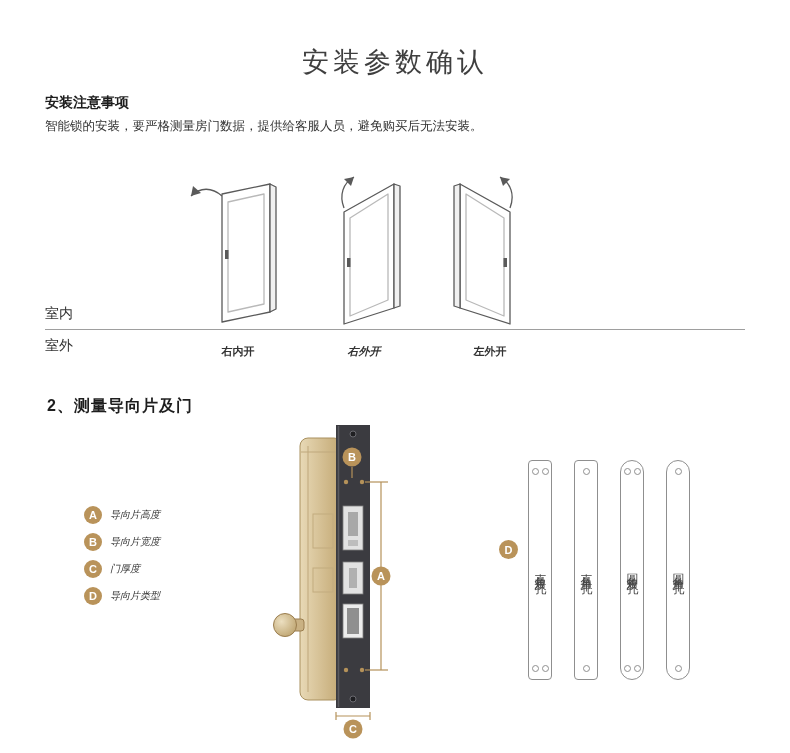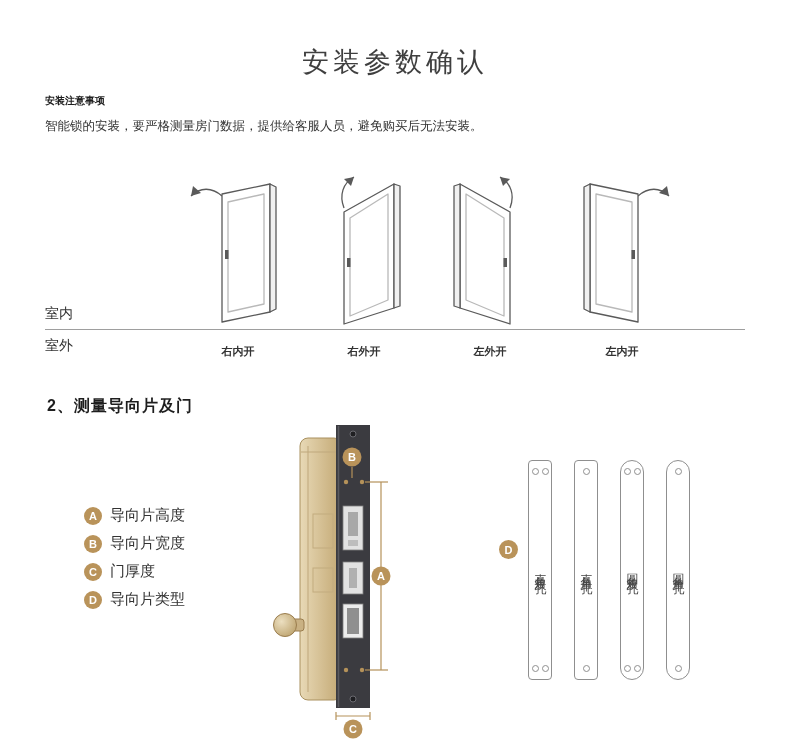--- a/index.html
+++ b/index.html
@@ -1,20 +1,20 @@
 <!DOCTYPE html>
 <html><head>
 <meta charset="utf-8">
 <style>
   html,body{margin:0;padding:0;background:#fff;}
   .page{position:relative;width:790px;height:753px;background:#fff;overflow:hidden;
         font-family:"Liberation Sans","DejaVu Sans",sans-serif;color:#333;}
   .title{position:absolute;top:26px;left:0;width:100%;text-align:center;
          font-size:27px;letter-spacing:4px;color:#3f3f3f;font-weight:400;}
-  .notes-heading{position:absolute;left:45px;top:94px;font-size:10px;font-weight:bold;color:#1e1e1e;}
+  .notes-heading{position:absolute;left:45px;top:94px;font-size:14px;font-weight:bold;color:#1e1e1e;}
   .notes-body{position:absolute;left:45px;top:118px;font-size:12.5px;color:#333;}
   .sec-heading{position:absolute;left:47px;font-size:16px;font-weight:bold;color:#1e1e1e;letter-spacing:1px;}
   .s1-heading{top:146px;}
   .s2-heading{top:396px;text-align:center;}
 
   
   .ground-line{position:absolute;left:45px;width:700px;top:329px;border-top:1px solid #9e9e9e;}
   .side-label{position:absolute;left:45px;font-size:14px;color:#333;}
   .indoor{top:305px;}
   .outdoor{top:337px;}
@@ -23,21 +23,21 @@
   .door-label{display:block;margin-top:12px;font-size:11px;font-weight:bold;color:#333;text-align:center;}
   .mirror{transform:scaleX(-1);}
 
   
   .legend{position:absolute;left:84px;top:506px;}
   .legend-row{display:flex;align-items:center;margin-bottom:9px;}
   .badge{width:18px;height:18px;border-radius:50%;background:#b9935a;color:#fff;
          font-size:11px;font-weight:bold;display:flex;align-items:center;justify-content:center;
          flex:0 0 18px;}
   .legend-row .badge{margin-right:8px;}
-  .legend-label{font-size:15px;color:#333;}
+  .legend-label{font-size:10px;color:#333;font-style:italic;}
   .d-badge{position:absolute;left:499px;top:540px;width:19px;height:19px;}
 
   
   .lock-wrap{position:absolute;left:268px;top:418px;}
 
   
   .plates{position:absolute;left:528px;top:460px;display:flex;gap:22px;}
   .plate{position:relative;width:24px;height:220px;border:1px solid #8f8f8f;background:#fff;box-sizing:border-box;}
   .plate.square{border-radius:4px;}
   .plate.round{border-radius:12px;}
@@ -71,21 +71,21 @@
         <polygon points="13,24 15,14 23,21" fill="#5a5a5a" stroke="none"></polygon>
         <polygon points="44,22 92,12 92,140 44,150" fill="#fff"></polygon>
         <polygon points="92,12 98,15 98,137 92,140" fill="#f0f0f0"></polygon>
         <polygon points="50,30 86,22 86,132 50,140" stroke="#b9b9b9"></polygon>
         <rect x="47" y="78" width="3.5" height="9" fill="#5a5a5a" stroke="none"></rect>
       </g>
     </svg>
     <span class="door-label">右内开</span>
   </div>
 
-  <div class="door-fig" style="left:304px;">
+  <div class="door-fig" style="left:304px;font-style:italic;">
     <svg width="120" height="160" viewBox="0 0 120 160">
       <g stroke="#5a5a5a" stroke-width="1.3" fill="none" stroke-linejoin="round">
         <path d="M40,36 C35,23 39,11 50,5"></path>
         <polygon points="50,5 40,7 47,14" fill="#5a5a5a" stroke="none"></polygon>
         <polygon points="40,40 90,12 90,136 40,152" fill="#fff"></polygon>
         <polygon points="90,12 96,14 96,134 90,136" fill="#f0f0f0"></polygon>
         <polygon points="46,46 84,22 84,128 46,144" stroke="#b9b9b9"></polygon>
         <rect x="43" y="86" width="3.5" height="9" fill="#5a5a5a" stroke="none"></rect>
       </g>
     </svg>
@@ -99,33 +99,20 @@
         <polygon points="50,5 40,7 47,14" fill="#5a5a5a" stroke="none"></polygon>
         <polygon points="40,40 90,12 90,136 40,152" fill="#fff"></polygon>
         <polygon points="90,12 96,14 96,134 90,136" fill="#f0f0f0"></polygon>
         <polygon points="46,46 84,22 84,128 46,144" stroke="#b9b9b9"></polygon>
         <rect x="43" y="86" width="3.5" height="9" fill="#5a5a5a" stroke="none"></rect>
       </g>
     </svg>
     <span class="door-label">左外开</span>
   </div>
 
-  <div class="door-fig" style="left:562px;">
-    <svg class="mirror" width="120" height="160" viewBox="0 0 120 160">
-      <g stroke="#5a5a5a" stroke-width="1.3" fill="none" stroke-linejoin="round">
-        <path d="M44,24 C34,15 22,15 13,24"></path>
-        <polygon points="13,24 15,14 23,21" fill="#5a5a5a" stroke="none"></polygon>
-        <polygon points="44,22 92,12 92,140 44,150" fill="#fff"></polygon>
-        <polygon points="92,12 98,15 98,137 92,140" fill="#f0f0f0"></polygon>
-        <polygon points="50,30 86,22 86,132 50,140" stroke="#b9b9b9"></polygon>
-        <rect x="47" y="78" width="3.5" height="9" fill="#5a5a5a" stroke="none"></rect>
-      </g>
-    </svg>
-    <span class="door-label">左内开</span>
-  </div>
 
   <div class="sec-heading s2-heading">2、测量导向片及门</div>
 
   <div class="legend">
     <div class="legend-row">
       <span class="badge">A</span>
       <span class="legend-label">导向片高度</span>
     </div>
     <div class="legend-row">
       <span class="badge">B</span>

